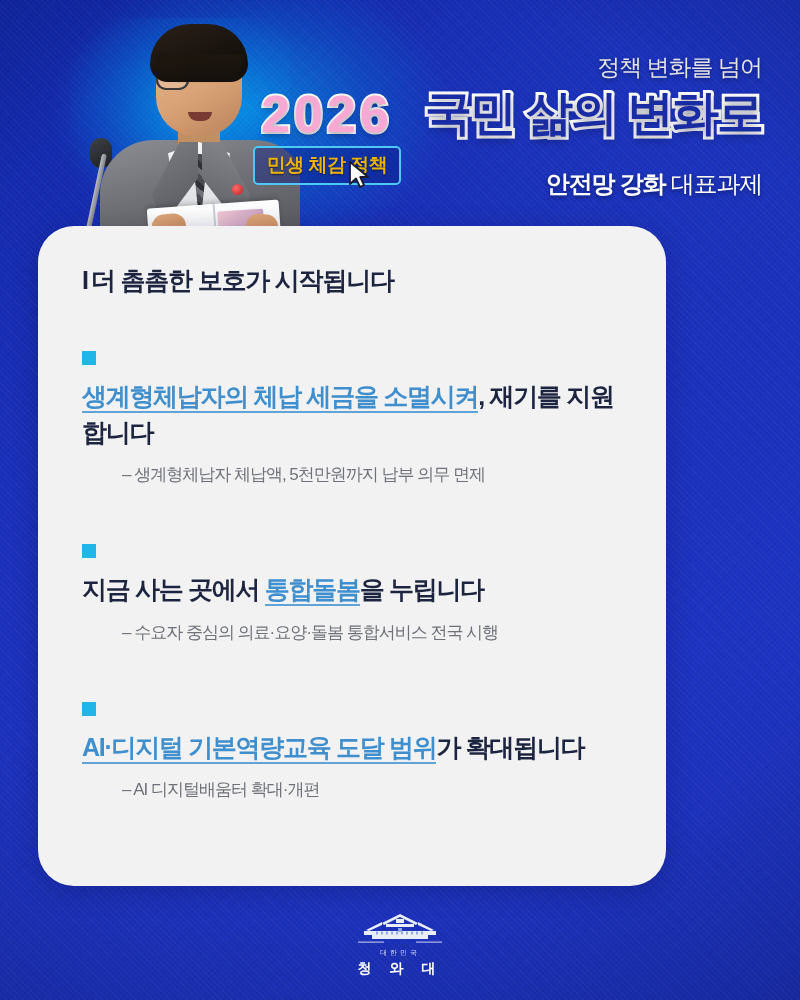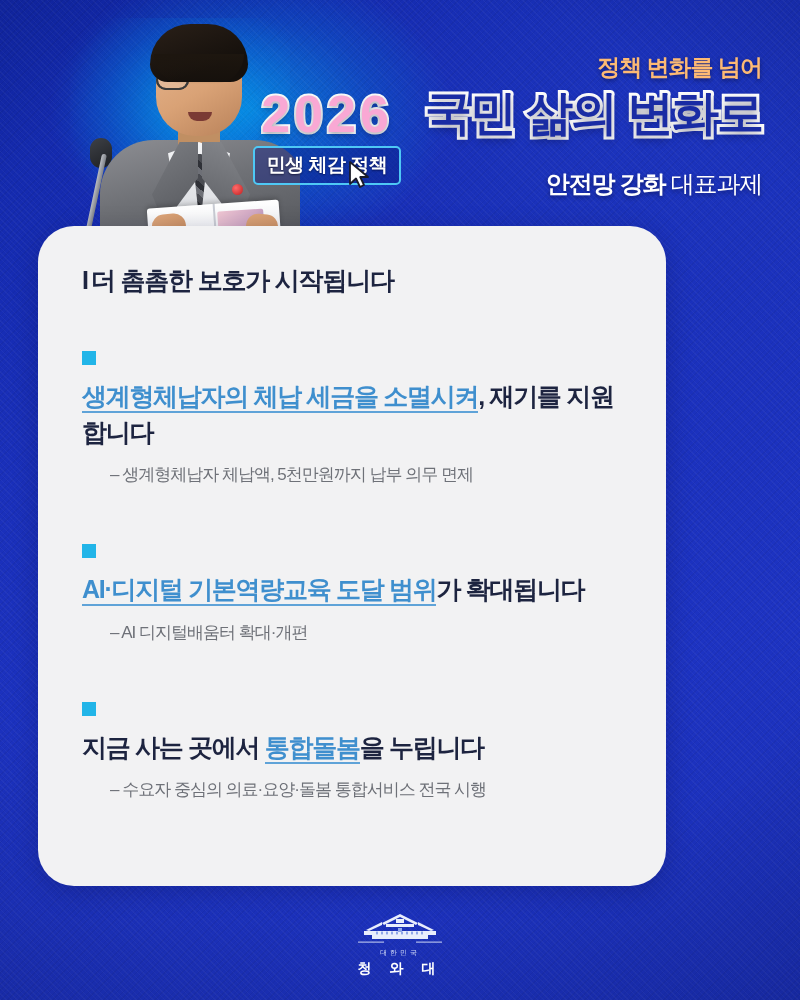--- a/index.html
+++ b/index.html
@@ -148,30 +148,30 @@
     paint-order:stroke fill;
     text-shadow:0 3px 6px rgba(0,0,20,0.35);
   }
   .year-badge {
     margin-top:6px; display:inline-block;
     border:2px solid #4ec8f5; border-radius:5px;
     padding:4px 12px 5px;
     background:rgba(10,25,130,0.45);
   }
   .year-badge span {
-    font-size:19px; font-weight:bold; color:#ffffff; letter-spacing:-0.5px;
+    font-size:19px; font-weight:bold; color:#eab308; letter-spacing:-0.5px;
     text-shadow:0 1px 2px rgba(0,0,30,0.6);
   }
   .cursor-icon {
     position:absolute; left:115px; top:72px; width:26px; height:30px;
   }
 
   .headline-block { position:absolute; right:38px; top:52px; text-align:right; }
   .kicker {
-    font-size:23px; font-weight:bold; color:#fdba74; letter-spacing:-1px;
+    font-size:23px; font-weight:normal; color:#e5e5e5; letter-spacing:-1px;
     text-shadow:0 2px 4px rgba(0,0,30,0.45);
   }
   .headline {
     margin-top:4px;
     font-size:47px; font-weight:bold; letter-spacing:-2px; line-height:1.12;
     color:#1a2ca4;
     -webkit-text-stroke:6px #ffffff;
     paint-order:stroke fill;
     text-shadow:0 4px 8px rgba(0,0,25,0.40);
   }
@@ -208,21 +208,21 @@
   .bullet-text {
     font-size:25px; font-weight:bold; letter-spacing:-1.3px; line-height:1.42;
     color:#1d2440;
   }
   .hl {
     color:#3f8fce;
     border-bottom:2px solid #5fa3d8;
     padding-bottom:1px;
   }
   .sub-line {
-    margin-top:13px; margin-left:28px;
+    margin-top:13px; margin-left:40px;
     font-size:17px; color:#6e7178; letter-spacing:-1px;
   }
 
   
   .footer {
     position:absolute; left:0; right:0; bottom:22px;
     display:flex; flex-direction:column; align-items:center;
   }
   .emblem { width:96px; height:34px; }
   .emblem-sub {
@@ -298,34 +298,34 @@
           <span class="hl">생계형체납자의 체납 세금을 소멸시켜</span><span>, 재기를 지원합니다</span>
         </div>
       </div>
       <div class="sub-line">– 생계형체납자 체납액, 5천만원까지 납부 의무 면제</div>
     </div>
 
     <div class="bullet-group">
       <div class="bullet-main">
         <div class="bullet-square"></div>
         <div class="bullet-text">
+          <span>지금 사는 곳에서 </span><span class="hl">통합돌봄</span><span>을 누립니다</span>
+        </div>
+      </div>
+      <div class="sub-line">– 수요자 중심의 의료·요양·돌봄 통합서비스 전국 시행</div>
+    </div>
+
+    <div class="bullet-group">
+      <div class="bullet-main">
+        <div class="bullet-square"></div>
+        <div class="bullet-text">
           <span class="hl">AI·디지털 기본역량교육 도달 범위</span><span>가 확대됩니다</span>
         </div>
       </div>
       <div class="sub-line">– AI 디지털배움터 확대·개편</div>
-    </div>
-
-    <div class="bullet-group">
-      <div class="bullet-main">
-        <div class="bullet-square"></div>
-        <div class="bullet-text">
-          <span>지금 사는 곳에서 </span><span class="hl">통합돌봄</span><span>을 누립니다</span>
-        </div>
-      </div>
-      <div class="sub-line">– 수요자 중심의 의료·요양·돌봄 통합서비스 전국 시행</div>
     </div>
 
   </div>
 </div>
 
 <div class="footer">
   <svg class="emblem" viewBox="0 0 96 34">
     <g fill="#e9eefc">
       <path d="M30 12 L48 3 L66 12 L64 14 L48 6 L32 14 Z"></path>
       <rect x="34" y="13" width="28" height="3"></rect>

